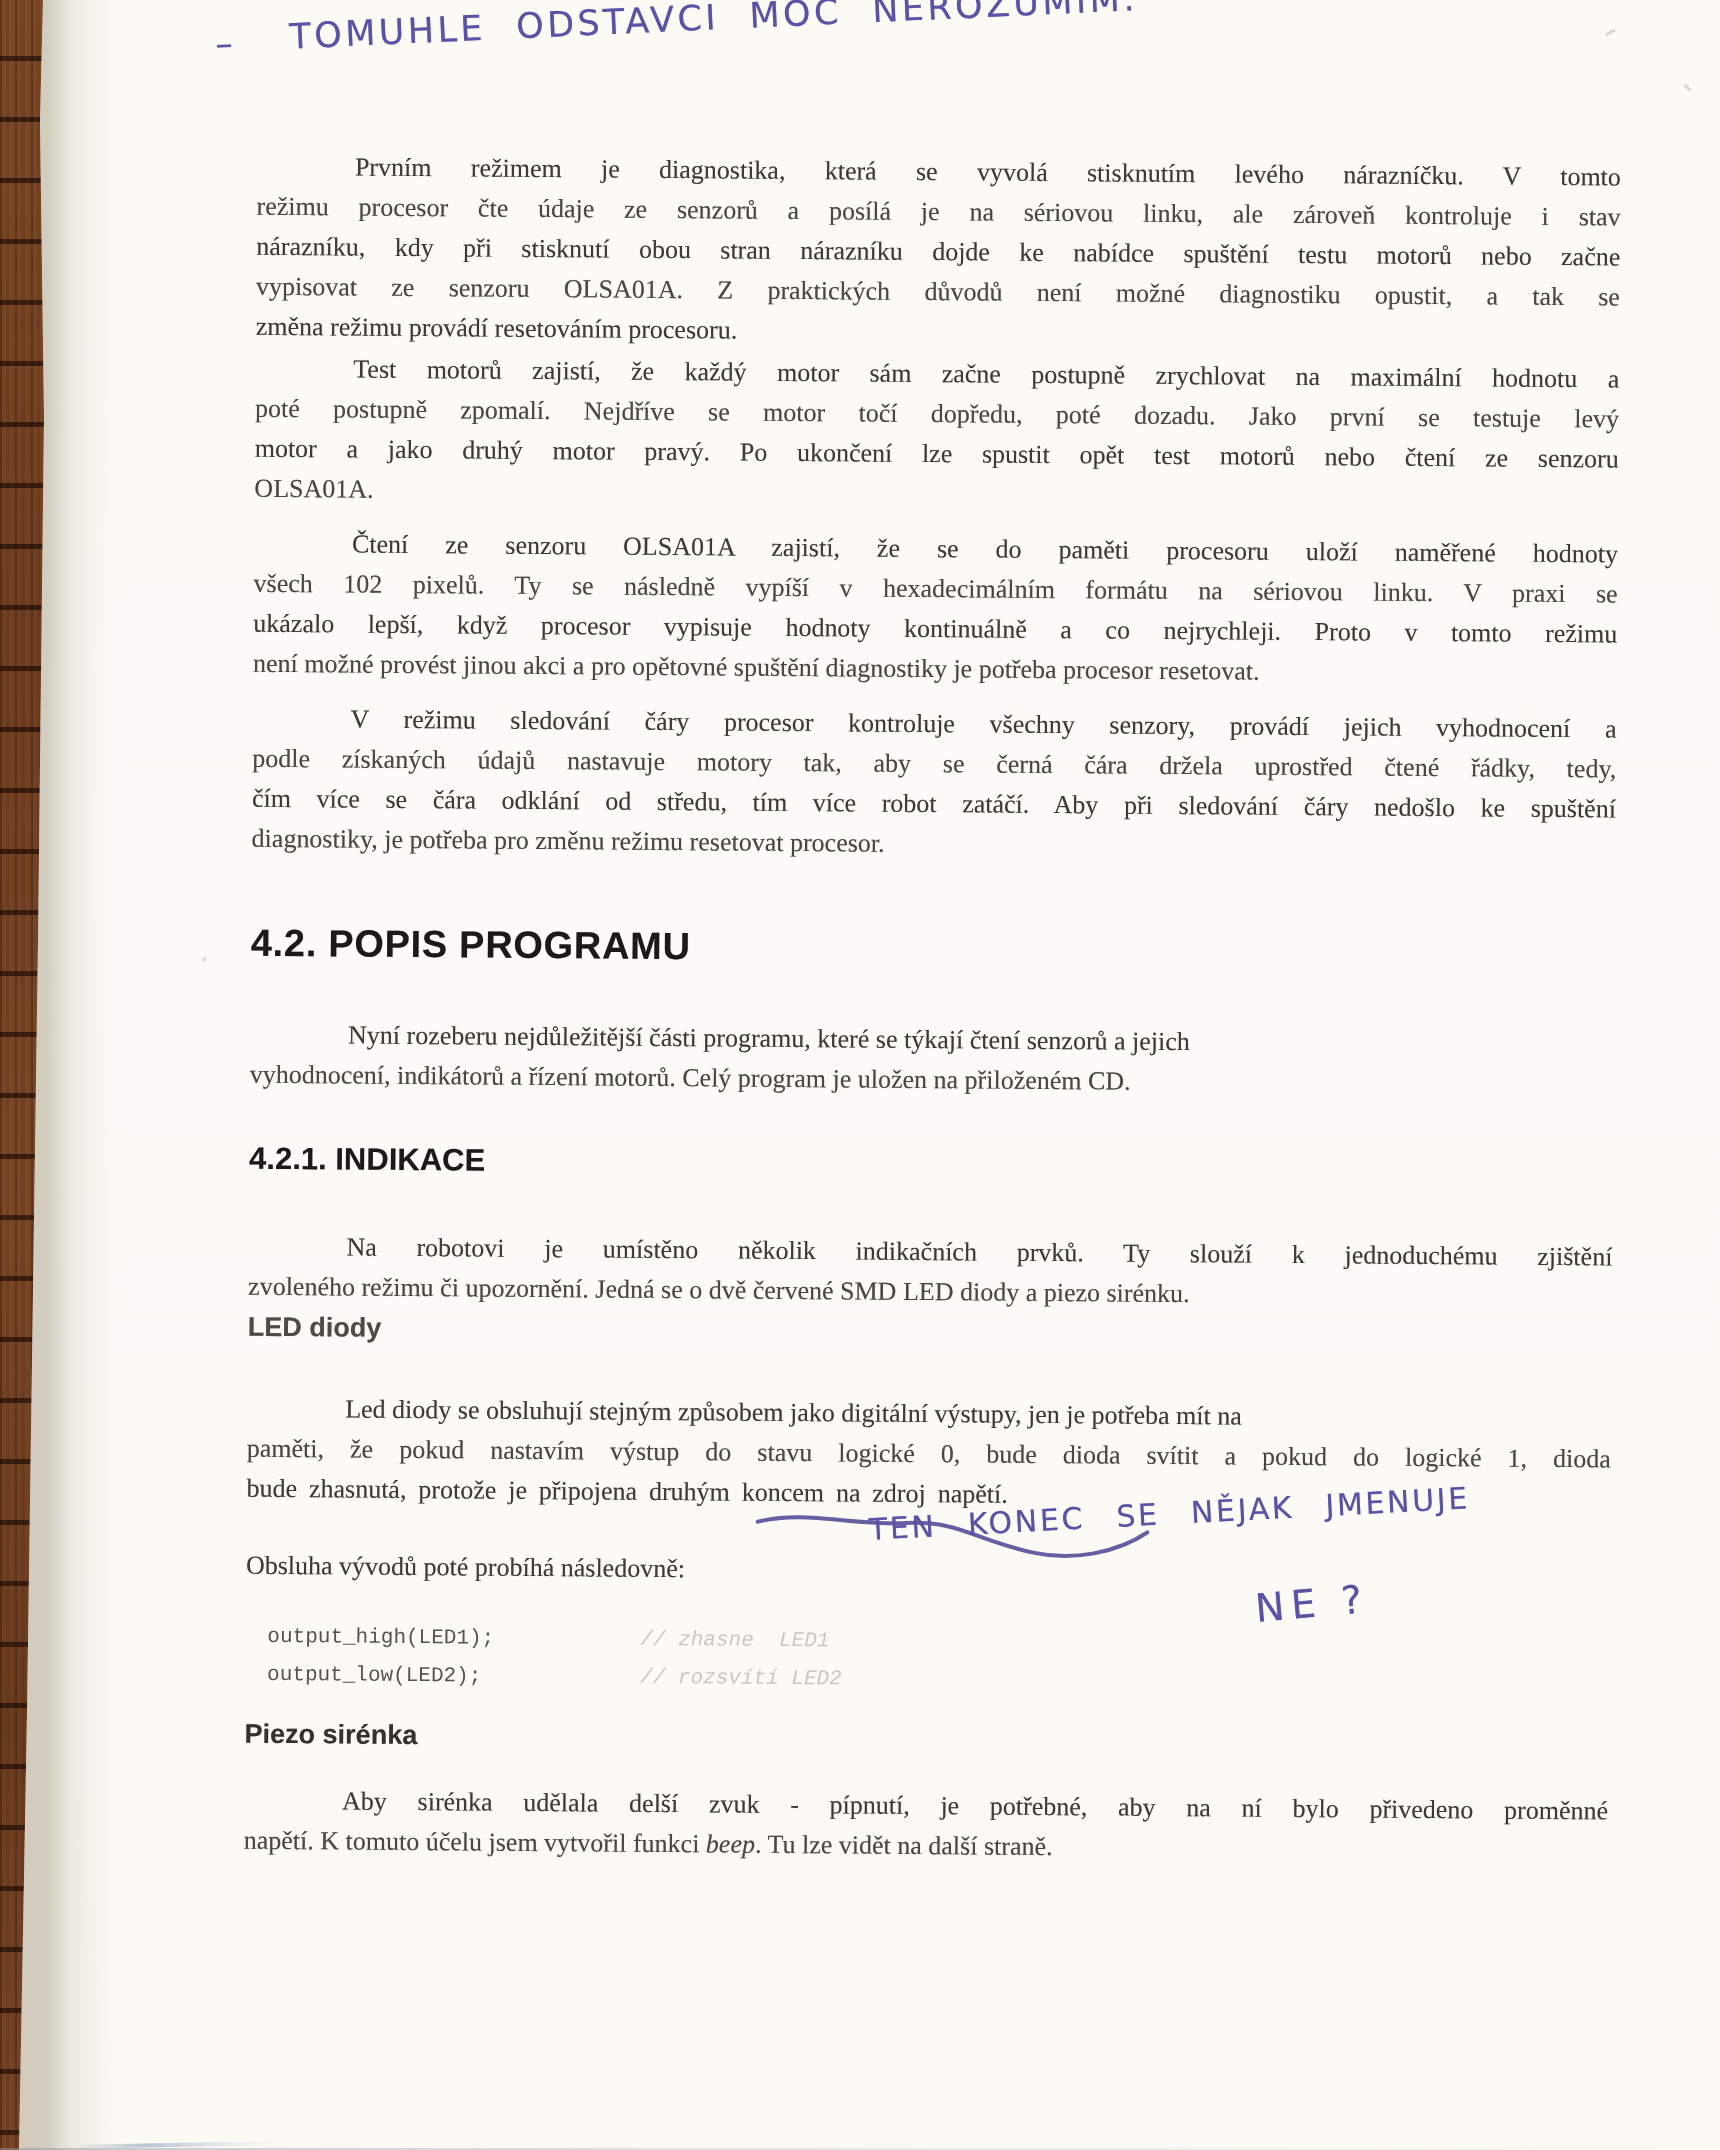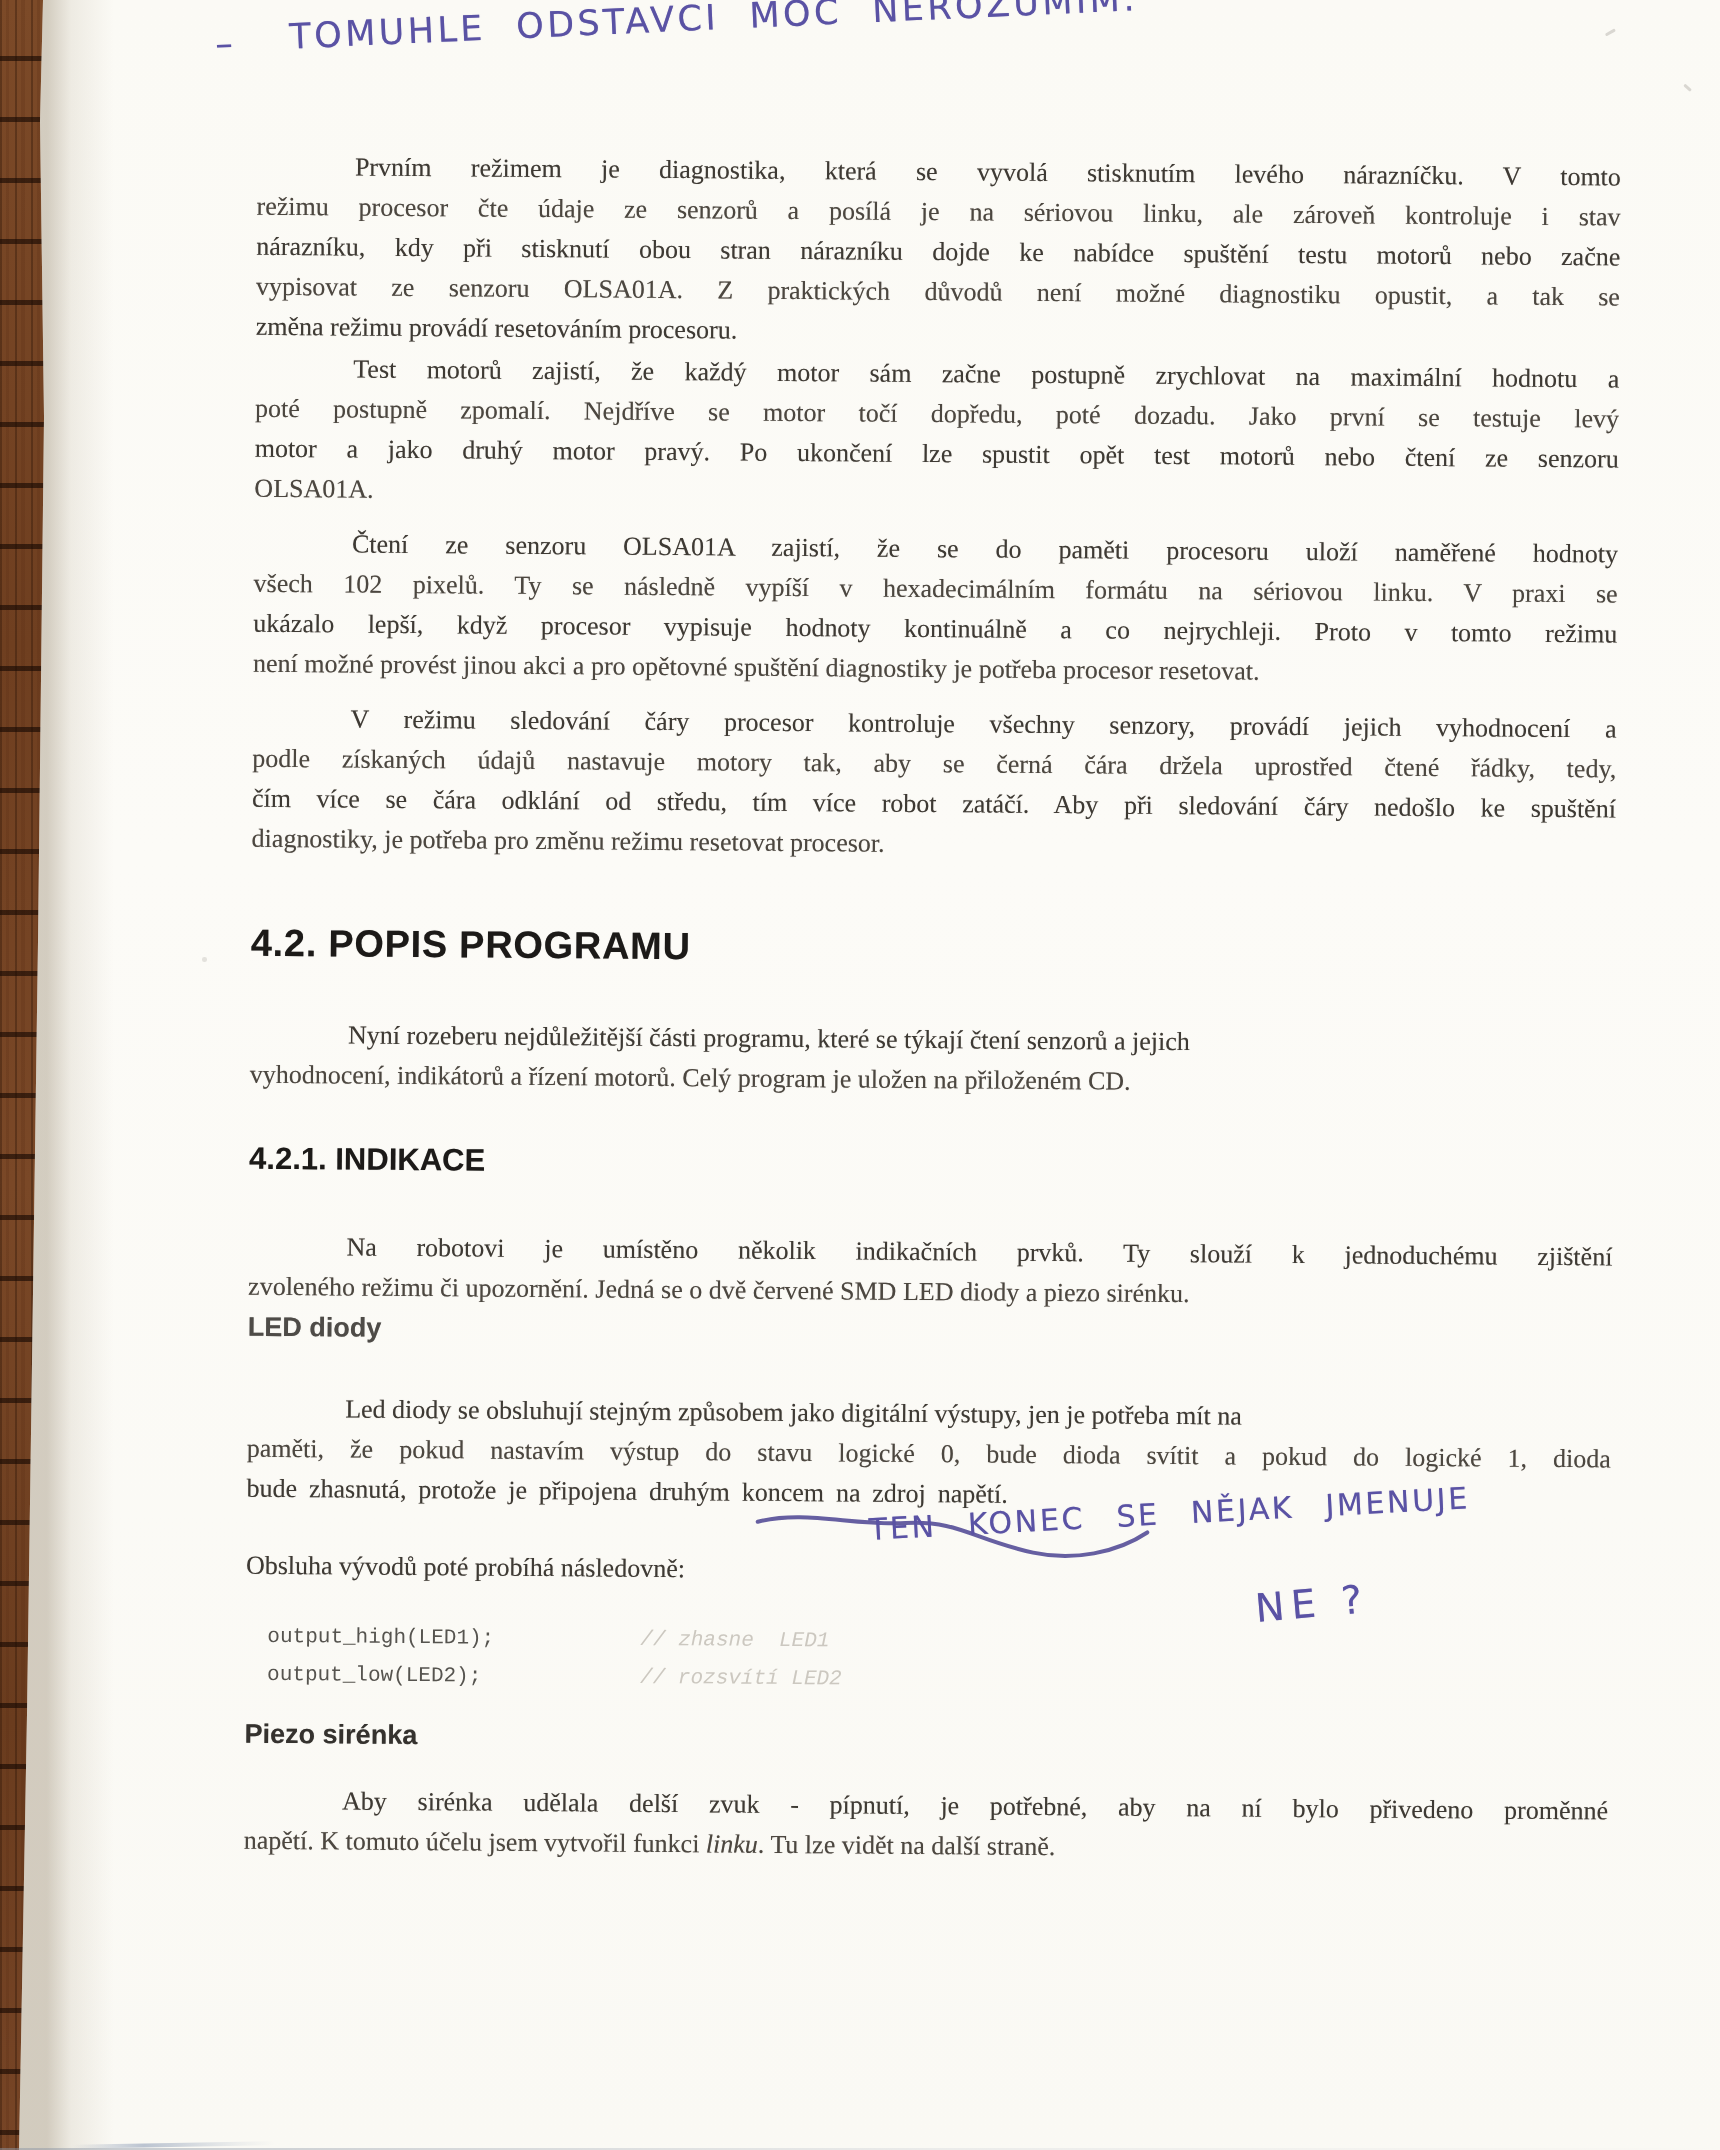--- a/index.html
+++ b/index.html
@@ -141,21 +141,21 @@
     <div class="code-row">
       <span class="c">output_low(LED2);</span>
       <span class="cm">// rozsvítí LED2</span>
     </div>
   </div>
 
   <div class="h-sans h-small2" style="top:1719px">Piezo sirénka</div>
 
   <div class="para" style="top:1781px">
     <div class="ln j indent">Aby sirénka udělala delší zvuk - pípnutí, je potřebné, aby na ní bylo přivedeno proměnné</div>
-    <div class="ln"><span>napětí. K tomuto účelu jsem vytvořil funkci </span><span style="font-style:italic">linku</span><span>. Tu lze vidět na další straně.</span></div>
+    <div class="ln"><span>napětí. K tomuto účelu jsem vytvořil funkci </span><span style="font-style:italic">beep</span><span>. Tu lze vidět na další straně.</span></div>
   </div>
 
 </div>
 
 <svg class="pen-underline" viewBox="0 0 600 96">
   <path d="M10,26 C80,8 150,32 230,28 C310,24 330,52 420,72 C480,85 545,72 590,42" fill="none" stroke="#4b4392" stroke-width="6" stroke-linecap="round" opacity="0.85"></path>
 </svg>
 
 <div class="hand hand-margin1">TEN KONEC SE NĚJAK JMENUJE</div>
 <div class="hand hand-margin2">NE ?</div>

